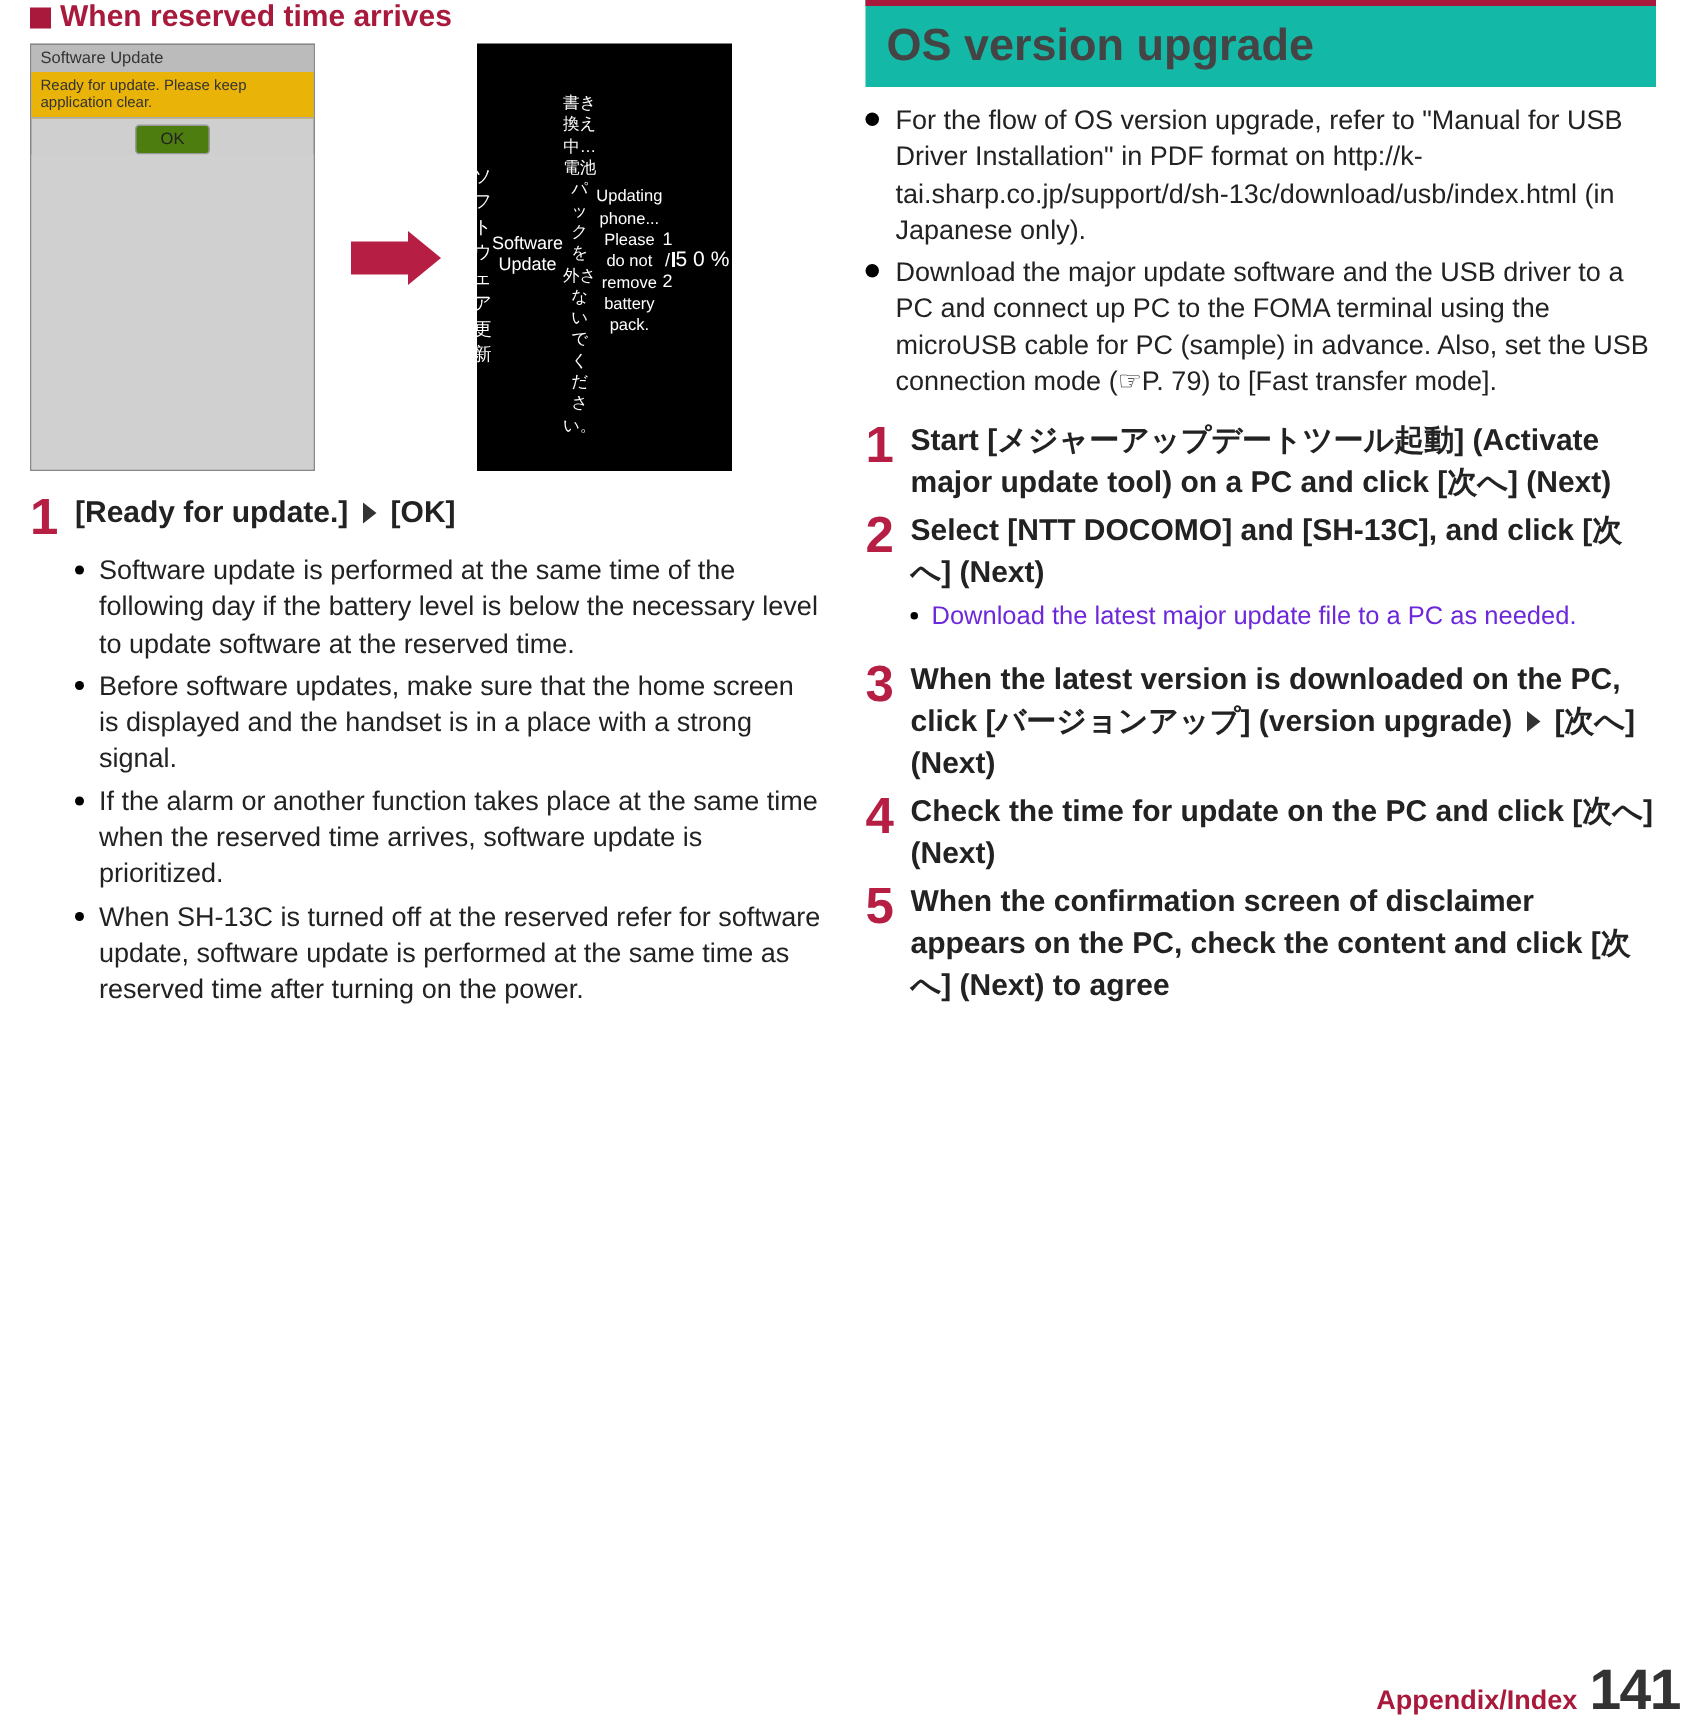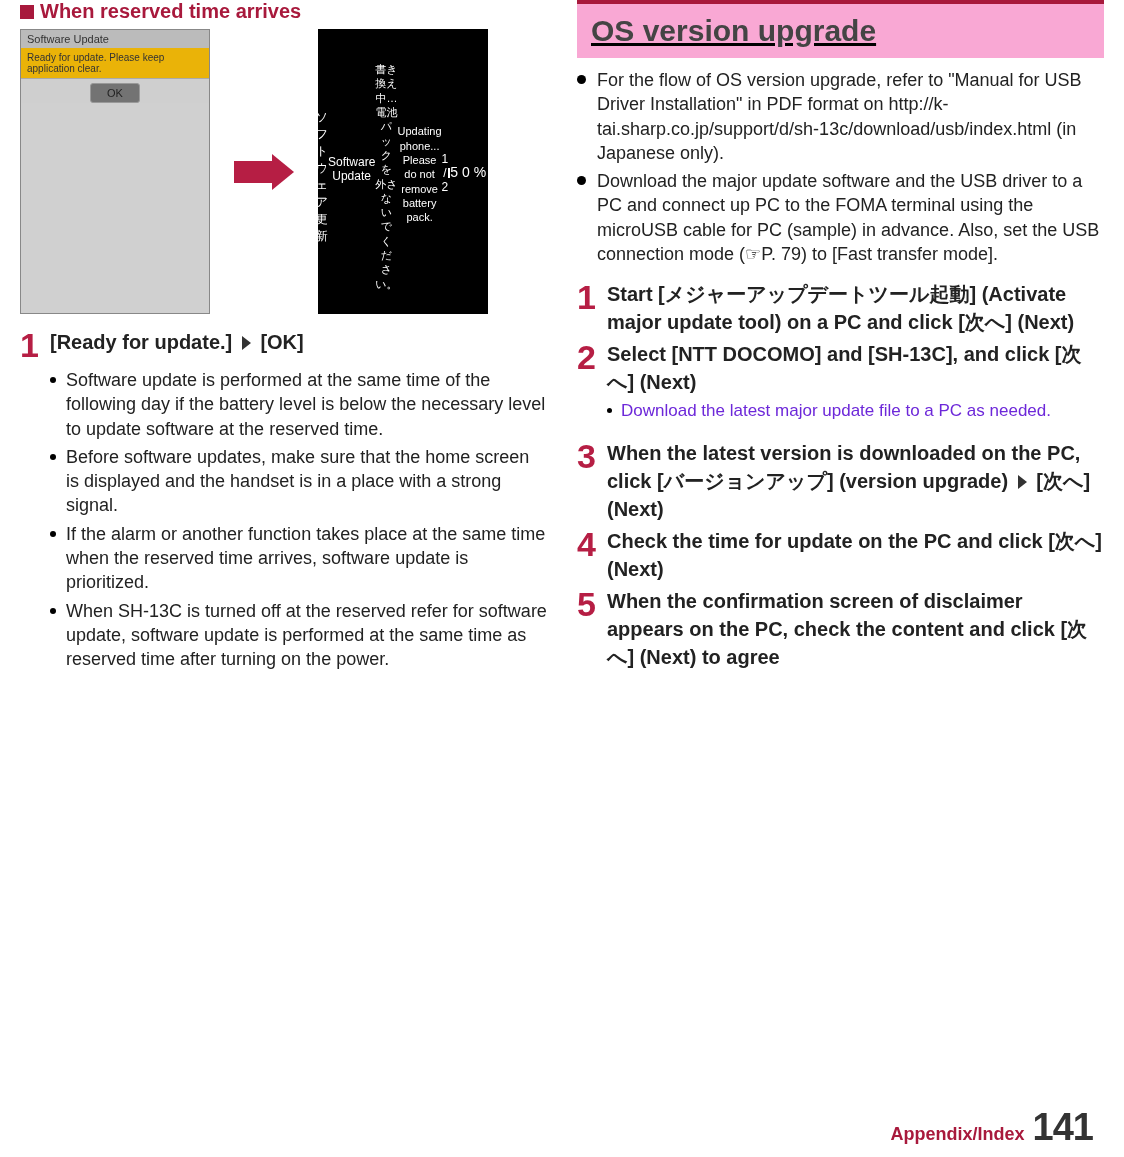--- a/index.html
+++ b/index.html
@@ -54,21 +54,21 @@
       color: #333;
     }
     .shot-left-msg {
       background: #eab308;
       font-size: 10px;
       padding: 4px 6px;
       color: #333;
       border-bottom: 1px solid #aaa;
     }
     .shot-left-ok {
-      background: #737373;
+      background: #4d7c0f;
       font-size: 11px;
       text-align: center;
       padding: 3px;
       color: #222;
       border: 1px solid #999;
       width: 50px;
       margin: 4px auto 0 auto;
       border-radius: 3px;
     }
     .shot-left-body {
@@ -193,24 +193,23 @@
       width: 0;
       height: 0;
       border-top: 7px solid transparent;
       border-bottom: 7px solid transparent;
       border-left: 9px solid #333;
       margin: 0 4px;
       vertical-align: -1px;
     }
     .right-title-bar {
       border-top: 4px solid #a8193c;
-      background: #f9a8d4;
+      background: #14b8a6;
       padding: 10px 14px;
       margin-bottom: 10px;
-      text-decoration: underline;
     }
     .right-title {
       font-size: 30px;
       font-weight: bold;
       color: #444;
     }
     .solid-bullets {
       list-style: none;
       margin: 0 0 14px 0;
     }
@@ -228,21 +227,21 @@
       left: 0;
       top: 7px;
       width: 9px;
       height: 9px;
       background: #000;
       border-radius: 50%;
     }
     .footer {
       position: absolute;
       bottom: 8px;
-      right: 31px;
+      right: 4px;
       display: flex;
       align-items: baseline;
       gap: 8px;
     }
     .footer-label {
       color: #a8193c;
       font-weight: bold;
       font-size: 18px;
     }
     .footer-page {

